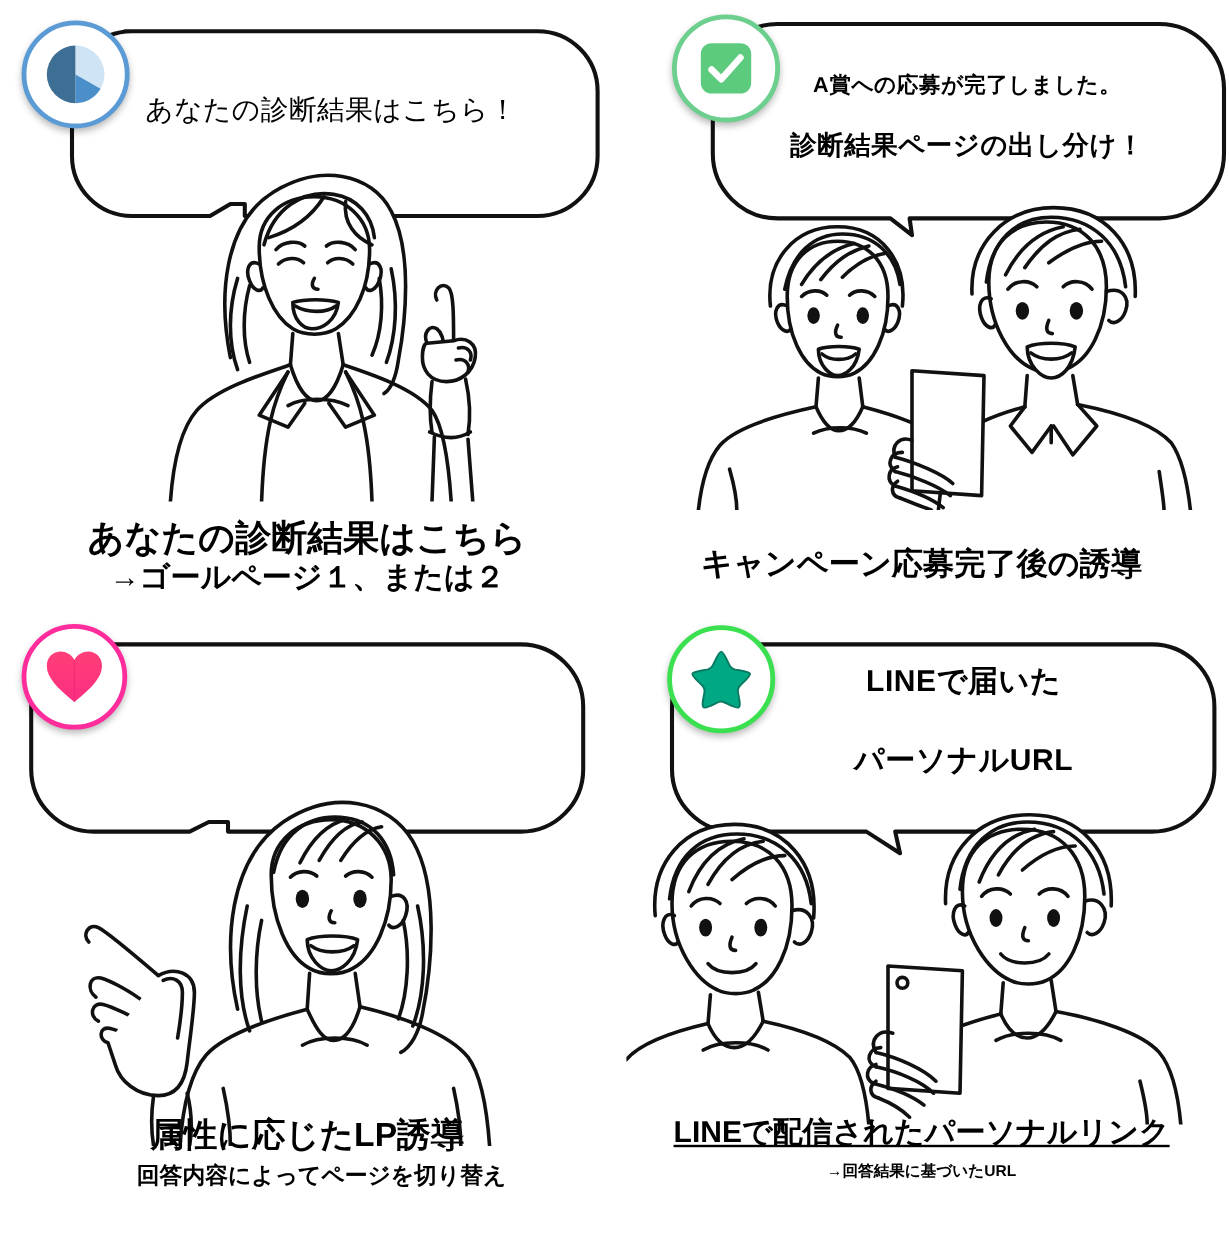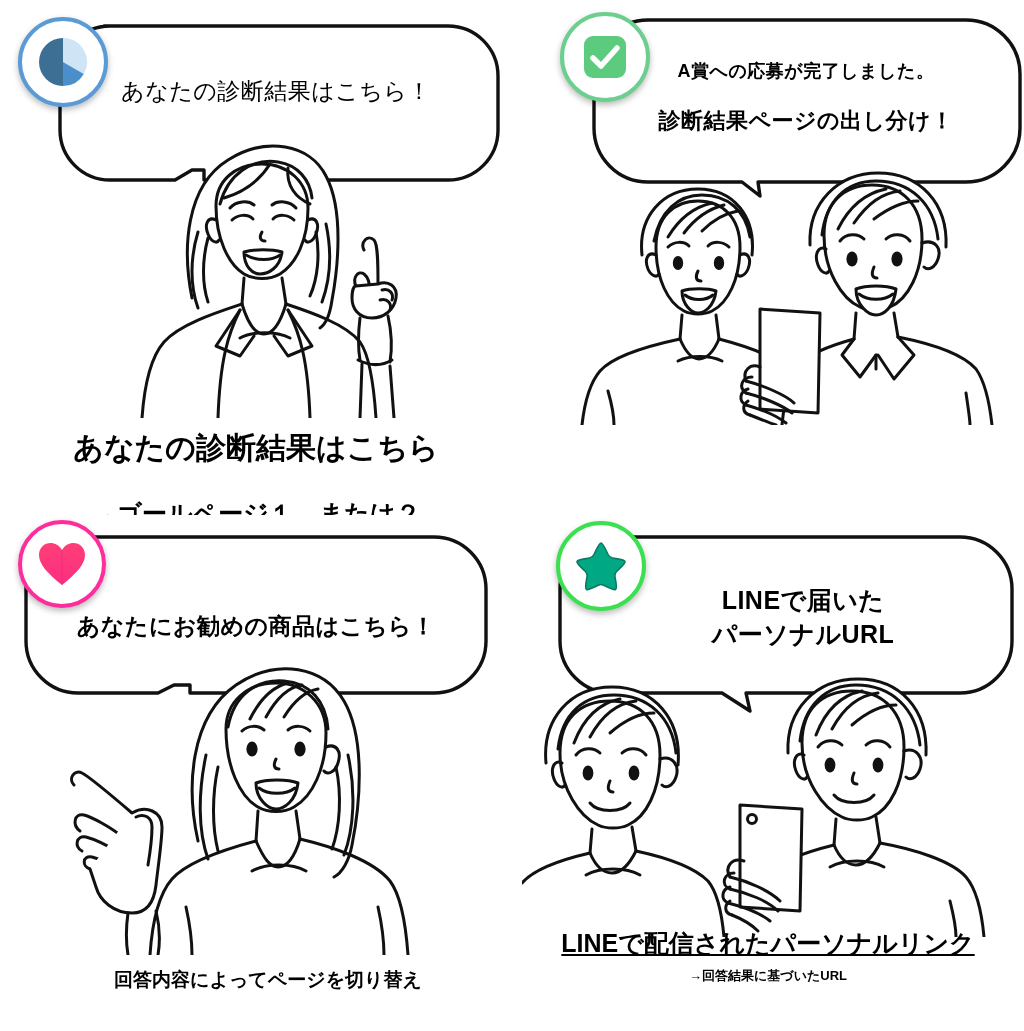--- a/index.html
+++ b/index.html
@@ -141,21 +141,21 @@
           <path d="M240,190 C238,206 238,220 240,232"></path>
           <path d="M268,188 C272,206 272,222 270,234"></path>
           <path d="M238,232 C250,238 262,238 272,232"></path>
           <path d="M242,236 L240,290"></path>
           <path d="M270,238 L274,290"></path>
         </g>
       </svg>
     </div>
 
     <div class="caption-main" style="top:428px;font-size:30px;">あなたの診断結果はこちら</div>
-    <div class="caption-sub" style="top:464px;font-size:25px;margin-top:33px;">→ゴールページ１、または２</div>
+    <div class="caption-sub" style="top:464px;font-size:25px;">→ゴールページ１、または２</div>
   </div>
 
   <div class="cell">
 
     <div class="bubble-wrap" style="left:78px;top:16px;width:432px;height:182px;">
       <svg class="bubble-svg" width="432" height="182" viewBox="0 0 432 182">
         <path d="M60,4 H376 A54,54 0 0 1 430,58 V112 A54,54 0 0 1 376,166 H168
                  L170,180 L152,166 H58
                  A54,54 0 0 1 4,112 V58 A54,54 0 0 1 58,4 Z" fill="#ffffff" stroke="#111111" stroke-width="3.4" stroke-linejoin="round"></path>
       </svg>
@@ -244,31 +244,31 @@
           <path d="M206,234 C198,236 196,246 204,250"></path>
           <path d="M206,246 C200,250 200,258 208,260"></path>
           <path d="M204,226 C220,230 244,240 252,248"></path>
           <path d="M204,238 C220,242 240,250 250,258"></path>
           <path d="M204,250 C218,254 234,260 244,268"></path>
           <path d="M208,260 C218,264 228,268 234,270"></path>
         </g>
       </svg>
     </div>
 
+    <div class="caption-main" style="top:452px;font-size:26px;">キャンペーン応募完了後の誘導</div>
   </div>
 
   <div class="cell">
 
     <div class="bubble-wrap" style="left:22px;top:18px;width:468px;height:170px;">
       <svg class="bubble-svg" width="468" height="170" viewBox="0 0 468 170">
         <path d="M56,4 H412 A52,52 0 0 1 464,56 V108 A52,52 0 0 1 412,160 H172
                  L168,160 L168,152 L152,152 L136,160 H56
                  A52,52 0 0 1 4,108 V56 A52,52 0 0 1 56,4 Z" fill="#ffffff" stroke="#111111" stroke-width="3.4" stroke-linejoin="round"></path>
       </svg>
-      <div class="bubble-text" style="top:76px;font-size:23px;font-weight:700;">あなたにお勧めの商品はこちら！</div>
     </div>
 
     <div class="badge" style="left:18px;top:5px;width:80px;height:80px;border:4px solid #ff2d9b;">
       <svg width="50" height="46" viewBox="0 0 50 46">
         <defs>
           <linearGradient id="hgrad" x1="0" y1="0" x2="0" y2="1">
             <stop offset="0%" stop-color="#ff3e77"></stop>
             <stop offset="100%" stop-color="#fb2e82"></stop>
           </linearGradient>
         </defs>
@@ -329,32 +329,33 @@
           <path d="M62,158 C76,150 92,156 92,172 C92,186 88,212 86,230
                    C84,248 76,258 62,258 C44,258 30,246 26,232 C22,220 20,214 20,214" fill="#fff"></path>
           <path d="M66,162 C74,158 82,162 82,172 C82,182 80,198 78,210"></path>
 
           <path d="M58,258 C56,272 56,288 58,300"></path>
           <path d="M86,256 C90,272 90,288 88,300"></path>
         </g>
       </svg>
     </div>
 
+    <div class="caption-main" style="top:412px;font-size:28px;">属性に応じたLP誘導</div>
     <div class="caption-sub" style="top:452px;font-size:19px;padding-left:24px;">回答内容によってページを切り替え</div>
   </div>
 
   <div class="cell">
 
     <div class="bubble-wrap" style="left:44px;top:18px;width:460px;height:170px;">
       <svg class="bubble-svg" width="460" height="170" viewBox="0 0 460 170">
         <path d="M60,4 H404 A52,52 0 0 1 456,56 V108 A52,52 0 0 1 404,160 H190
                  L194,178 L166,160 H56
                  A52,52 0 0 1 4,108 V56 A52,52 0 0 1 56,4 Z" fill="#ffffff" stroke="#111111" stroke-width="3.4" stroke-linejoin="round"></path>
       </svg>
-      <div class="bubble-text" style="top:48px;left:34px;right:0;font-size:25px;font-weight:700;">LINEで届いた</div>
+      <div class="bubble-text" style="top:16px;left:34px;right:0;font-size:25px;font-weight:700;">LINEで届いた</div>
       <div class="bubble-text" style="top:82px;left:34px;right:0;font-size:25px;font-weight:700;">パーソナルURL</div>
     </div>
 
     <div class="badge" style="left:44px;top:6px;width:82px;height:82px;border:4px solid #3ae04f;">
       <svg width="52" height="50" viewBox="0 0 52 50">
         <path d="M26,2 C28,2 30.5,8.5 33,13.5 C34,15.5 35,16.5 37.5,17
                  C43,18 49.5,18.5 50,20.5 C50.5,22.5 45.5,26.5 42,30
                  C40,32 39.5,33.5 40,36 C41,41.5 42.5,47.5 40.5,48.5
                  C38.5,49.5 32.5,46 28,44 C26.5,43.3 25.5,43.3 24,44
                  C19.5,46 13.5,49.5 11.5,48.5 C9.5,47.5 11,41.5 12,36

